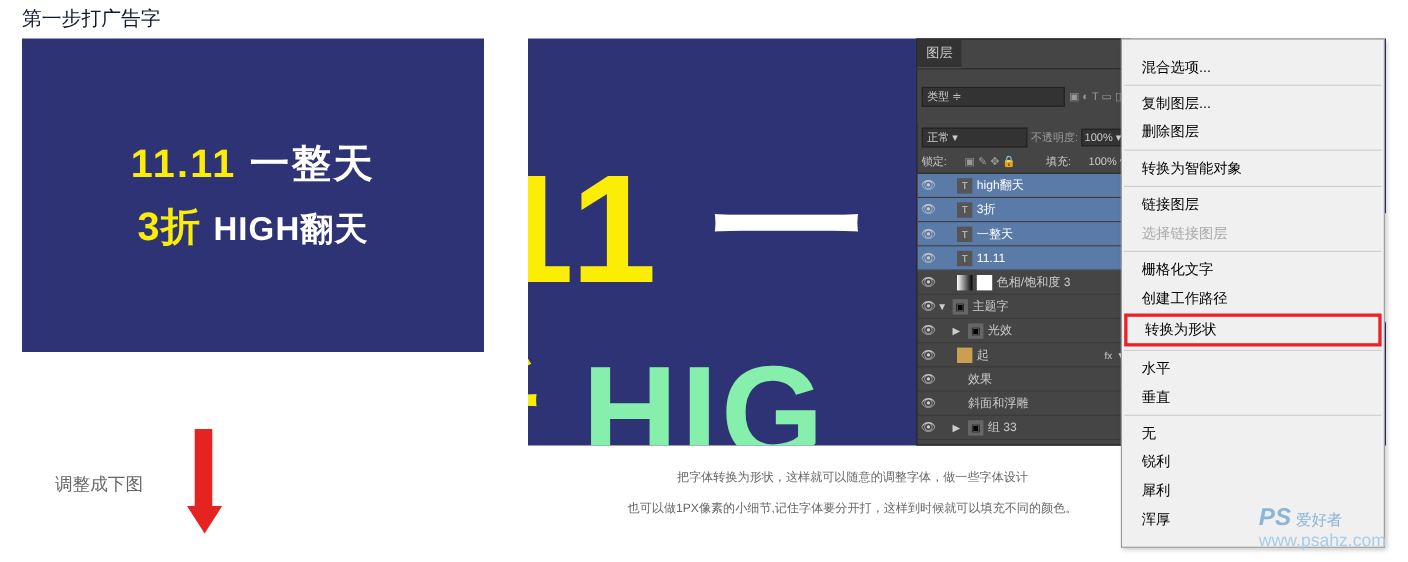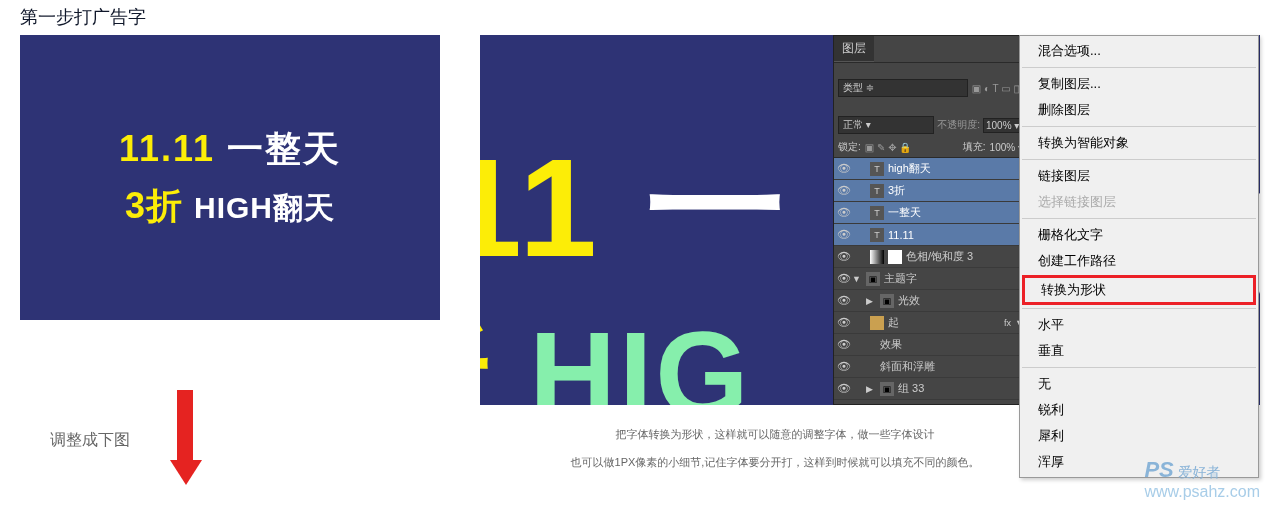--- a/index.html
+++ b/index.html
@@ -42,40 +42,40 @@
   background: #454545; color: #ccc; font-size: 11px; border: 1px solid #222;
 }
 .panel-tab { background: #333; padding: 4px 8px; display: inline-block; font-size: 12px; border-bottom: 1px solid #555;}
 .panel-header-row { display: flex; align-items: center; padding: 16px 4px; background: #454545; gap: 4px; border-top: 1px solid #2a2a2a;}
 .panel-header-row .sel { background: #333; border: 1px solid #222; padding: 1px 4px; font-size: 10px; flex: 1;}
 .panel-header-row .icons { display: flex; gap: 6px; font-size: 10px; color: #999;}
 .panel-mode-row { display: flex; align-items: center; padding: 3px 4px; gap: 3px; font-size: 10px;}
 .panel-mode-row .sel { background: #333; border: 1px solid #222; padding: 1px 4px; flex: 1;}
 .panel-mode-row .lab { color: #999; }
 .panel-mode-row .val { background: #333; border: 1px solid #222; padding: 1px 2px; width: 40px;}
-.lock-row { display: flex; align-items: center; padding: 3px 4px; gap: 4px; font-size: 10px; border-bottom: 1px solid #2a2a2a;}
+.lock-row { display: flex; align-items: center; padding: 3px 4px; gap: 16px; font-size: 10px; border-bottom: 1px solid #2a2a2a;}
 .lock-row .icons { display: flex; gap: 6px; color: #999;}
 .layer-list { overflow: hidden; }
 .layer-row { display: flex; align-items: center; height: 22px; padding: 0 2px; border-bottom: 1px solid #3a3a3a;}
 .layer-row.selected { background: #5a7aa8; color: #fff; }
 .layer-row .vis { width: 16px; text-align: center; font-size: 11px; color: #ccc;}
 .layer-row .thumb { width: 14px; height: 14px; background: #888; margin: 0 4px; display: flex; align-items: center; justify-content: center; font-size: 9px; color: #000;}
 .layer-row .thumb.text { background: #555; color: #ccc;}
 .layer-row .thumb.folder { background: #666;}
 .layer-row .name { font-size: 11px; white-space: nowrap;}
 .layer-row .indent1 { width: 14px; }
 .layer-row .indent2 { width: 28px; }
 .layer-row .tri { width: 10px; font-size: 9px; color: #ccc;}
 .layer-row.huesat .thumb{ background: linear-gradient(90deg,#fff,#000);}
 .layer-row.huesat .mask { width: 14px; height: 14px; background: #fff; margin-right: 4px;}
 .layer-row .fxlabel { margin-left: auto; margin-right: 4px; font-size: 9px; color: #ccc;}
 
 .context-menu {
   position: absolute; right: 21px; top: 35px; width: 240px; background: #f0f0f0;
-  border: 1px solid #999; font-size: 13px; padding: 2px 0; box-shadow: 2px 2px 4px rgba(0,0,0,0.2);
+  border: 1px solid #999; font-size: 13px; padding: 12px 0; box-shadow: 2px 2px 4px rgba(0,0,0,0.2);
 }
 .context-menu .item { padding: 4px 18px; color: #000; cursor: default;}
 .context-menu .item.disabled { color: #aaa; }
 .context-menu .sep { height: 1px; background: #ccc; margin: 3px 2px; }
 .context-menu .highlight { border: 3px solid #ec2027; padding: 3px 16px; margin: 1px 2px;}
 
 .adjust-text { position: absolute; left: 50px; top: 430px; color: #666; font-size: 16px; }
 
 .arrow {
   position: absolute; left: 170px; top: 390px; width: 30px; height: 95px;

